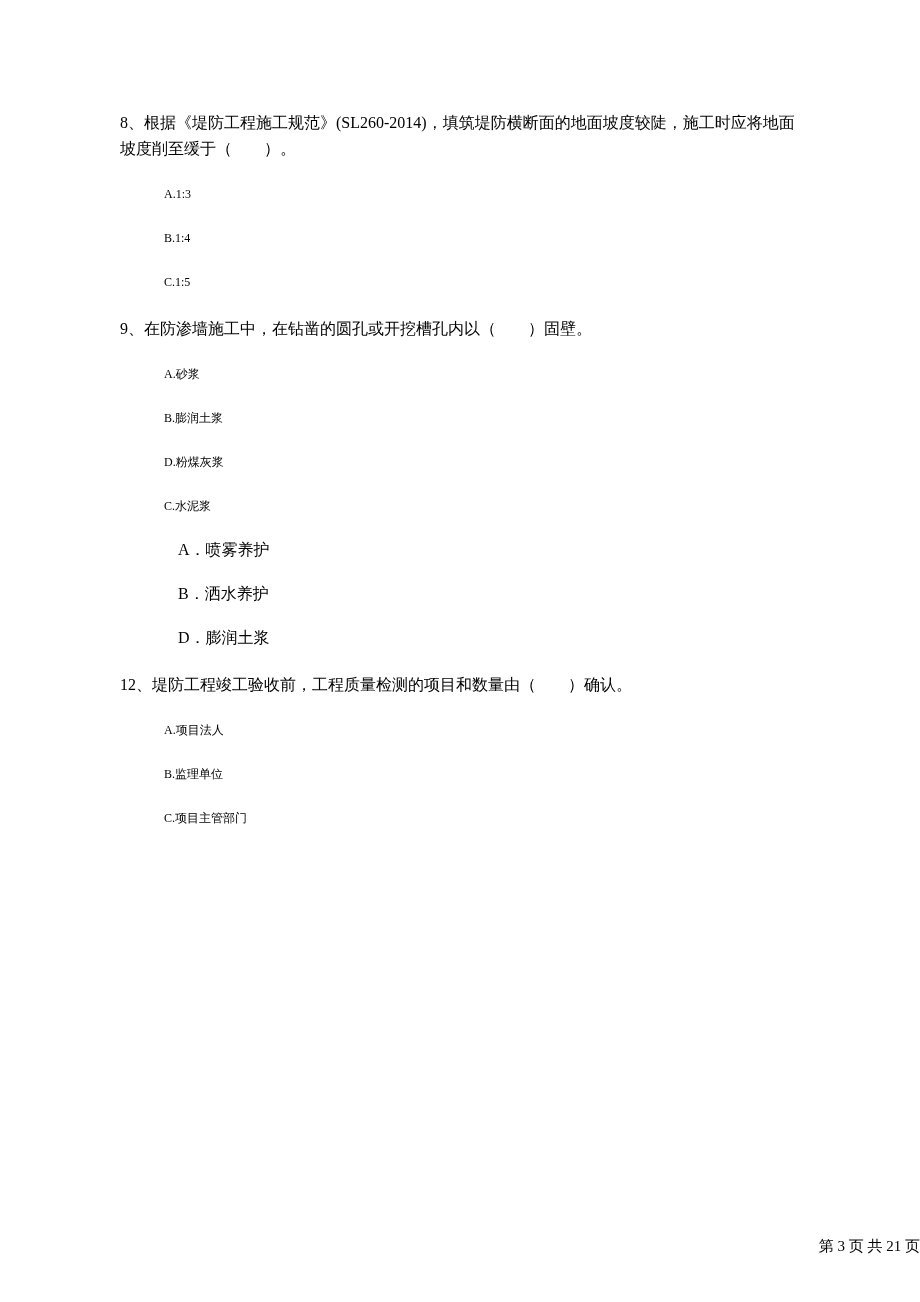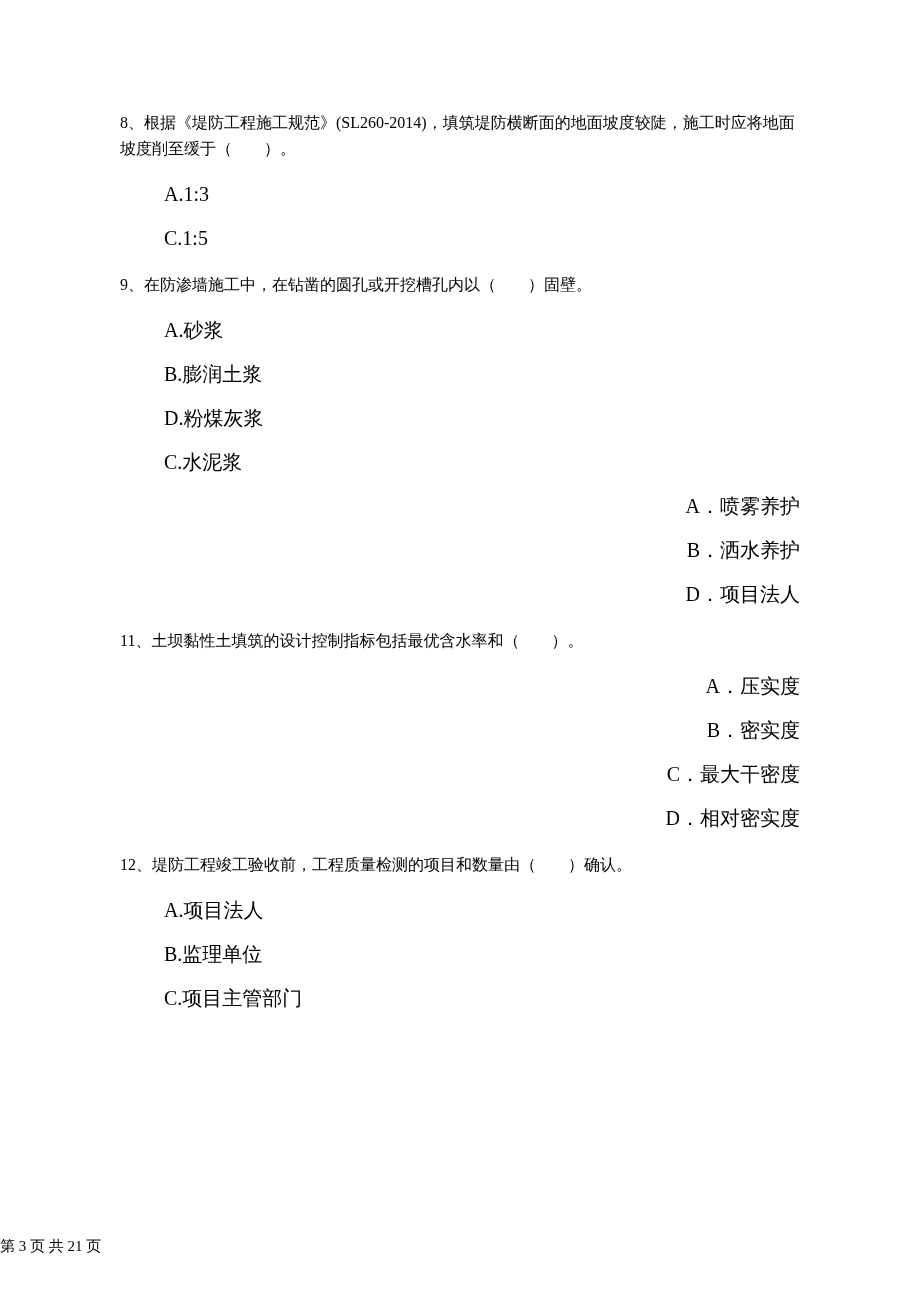--- a/index.html
+++ b/index.html
@@ -20,76 +20,67 @@
   .q {
     font-size: 16px;
     line-height: 26px;
     margin-bottom: 8px;
   }
   .q-text {
     margin: 0 0 22px 0;
   }
   .opt {
     margin: 0 0 24px 44px;
-    font-size: 20px;
+    font-size: 12px;
     line-height: 20px;
   }
   .opt2 {
     margin: 0 0 24px 58px;
-    font-size: 20px;
+    font-size: 16px;
     line-height: 20px;
-    text-align: right;
   }
   .footer {
     position: absolute;
     bottom: 46px;
     left: 0;
     width: 920px;
-    text-align: left;
+    text-align: right;
     font-size: 15px;
   }
 </style>
 </head>
 <body>
 
 <div class="page">
 
   <div class="q">
     <p class="q-text">
       <span>8、</span><span>根据《堤防工程施工规范》(SL260-2014)，填筑堤防横断面的地面坡度较陡，施工时应将地面坡度削至缓于（　　）。</span>
     </p>
     <p class="opt">A.1:3</p>
+    <p class="opt">B.1:4</p>
     <p class="opt">C.1:5</p>
   </div>
 
   <div class="q">
     <p class="q-text">
       <span>9、</span><span>在防渗墙施工中，在钻凿的圆孔或开挖槽孔内以（　　）固壁。</span>
     </p>
     <p class="opt">A.砂浆</p>
     <p class="opt">B.膨润土浆</p>
     <p class="opt">D.粉煤灰浆</p>
     <p class="opt">C.水泥浆</p>
   </div>
 
   <div class="q">
     <p class="opt2">A．喷雾养护</p>
     <p class="opt2">B．洒水养护</p>
-    <p class="opt2">D．项目法人</p>
+    <p class="opt2">D．膨润土浆</p>
   </div>
 
-  <div class="q">
-    <p class="q-text">
-      <span>11、</span><span>土坝黏性土填筑的设计控制指标包括最优含水率和（　　）。</span>
-    </p>
-    <p class="opt2">A．压实度</p>
-    <p class="opt2">B．密实度</p>
-    <p class="opt2">C．最大干密度</p>
-    <p class="opt2">D．相对密实度</p>
-  </div>
 
   <div class="q">
     <p class="q-text">
       <span>12、</span><span>堤防工程竣工验收前，工程质量检测的项目和数量由（　　）确认。</span>
     </p>
     <p class="opt">A.项目法人</p>
     <p class="opt">B.监理单位</p>
     <p class="opt">C.项目主管部门</p>
   </div>
 

